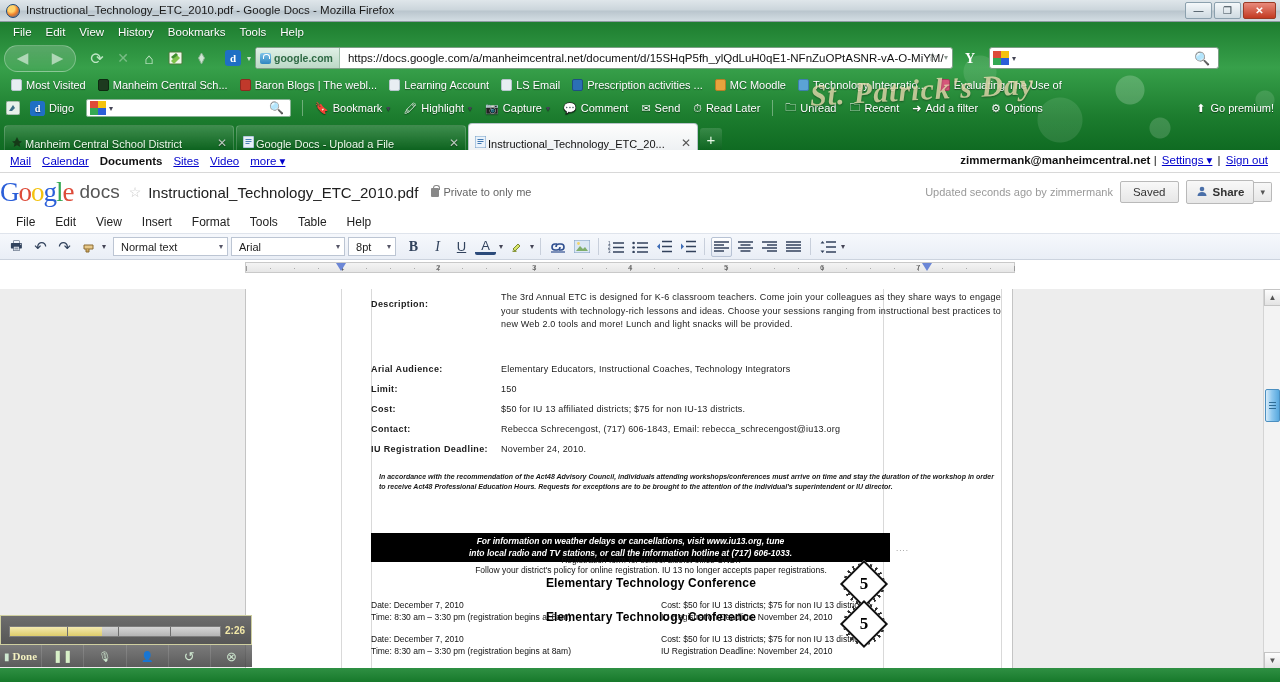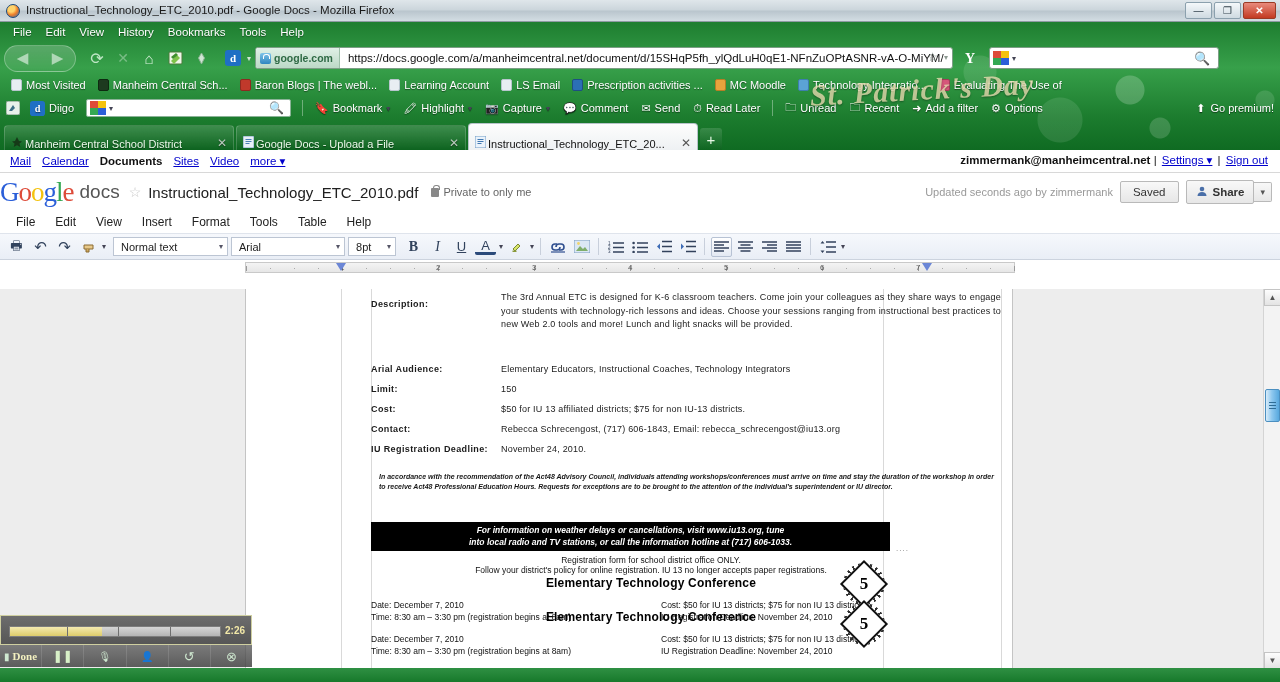--- a/index.html
+++ b/index.html
@@ -151,21 +151,21 @@
   .colline { position:absolute; top:0; width:1px; height:393px; background:#d9d9d9; }
 
   .docbody { position:absolute; left:125px; top:0px; width:630px; color:#2b2b2b; }
   .row { display:flex; margin-bottom:2px; }
   .lbl { width:130px; font-size:9px; font-weight:bold; letter-spacing:.4px; color:#1b1b1b; }
   .val { flex:1; font-size:9px; color:#1b1b1b; letter-spacing:.2px; }
   .desc { font-size:9px; line-height:13.5px; text-align:justify; color:#1b1b1b; }
 
   .act48 { position:absolute; left:8px; top:183px; width:615px; font-size:7px; font-style:italic; font-weight:bold;
     line-height:10px; color:#171717; text-align:justify; }
-  .blackbar { position:absolute; left:0px; top:233px; width:519px; height:29px; background:#000; color:#fff;
+  .blackbar { position:absolute; left:0px; top:244px; width:519px; height:29px; background:#000; color:#fff;
     display:flex; flex-direction:column; align-items:center; justify-content:center; font-size:8.5px; font-style:italic; font-weight:bold; line-height:11.5px; }
   .dots { position:absolute; left:525px; top:255px; font-size:8px; color:#777; letter-spacing:1px; }
 
   .regblock { position:absolute; left:0px; top:266px; width:560px; text-align:center; }
   .reg1 { font-size:8.5px; color:#111; }
   .reg2 { font-size:8.5px; color:#111; }
   .conf-title { font-size:12px; font-weight:bold; color:#000; margin-top:1px; letter-spacing:.2px; }
   .twocol { display:flex; margin-top:9px; font-size:8.5px; color:#111; text-align:left; }
   .twocol .c1 { width:290px; } .twocol .c2 { flex:1; }
   .twocol .ln { line-height:12px; white-space:nowrap; }

